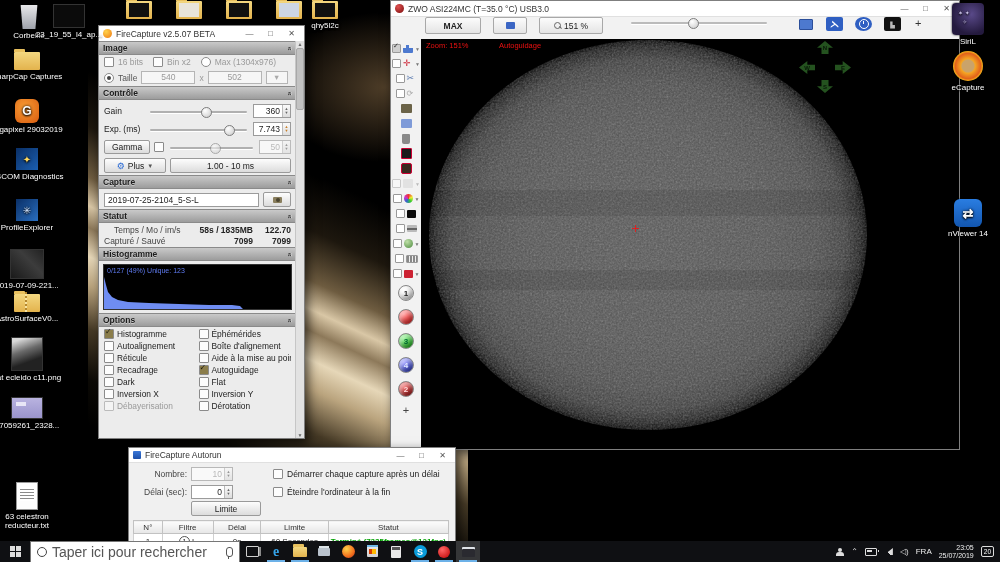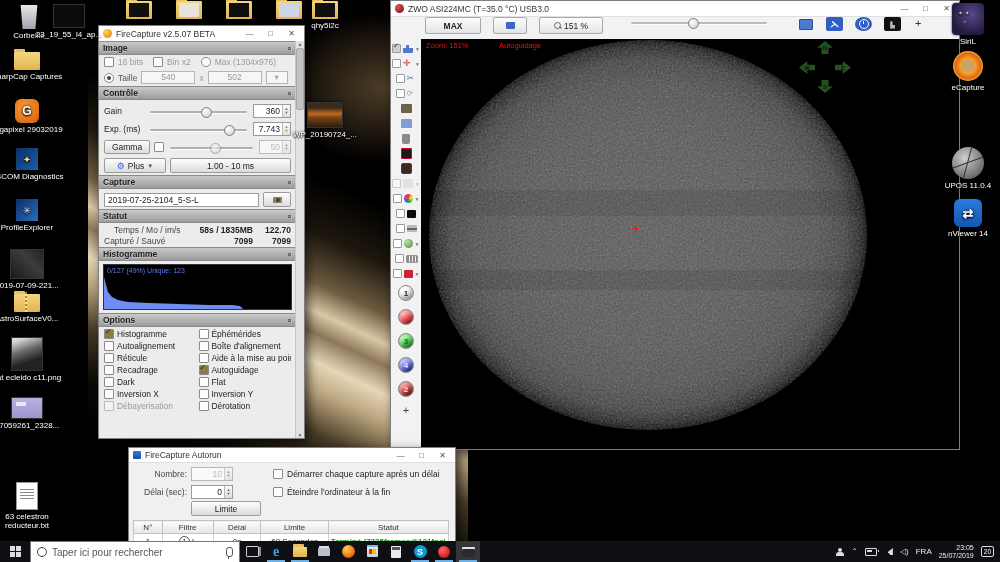--- a/index.html
+++ b/index.html
@@ -91,21 +91,21 @@
   table.ar th{background:linear-gradient(#fcfcfc,#e6e6e6);border:1px solid #c2c2c2;font-weight:normal;color:#333;height:12px;padding:0 2px}
   table.ar td{border:1px solid #d0d0d0;text-align:center;height:14px;padding:0 2px}
   .term{color:#00a000;font-weight:bold;white-space:nowrap}
   .fbadge{display:inline-block;width:9px;height:9px;border:1px solid #555;border-radius:50%;font-size:7px;line-height:9px;text-align:center;margin-right:2px}
 
   
   #taskbar{position:absolute;left:0;top:541px;width:1000px;height:21px;background:#0f1013;display:flex;align-items:stretch;z-index:10;color:#eee}
   #start{width:30px;display:flex;align-items:center;justify-content:center}
   .winlogo{display:grid;grid-template-columns:5px 5px;grid-template-rows:5px 5px;gap:1px}
   .winlogo span{background:#ddd}
-  #searchbox{width:196px;background:#fff;border:1px solid #777;display:flex;align-items:center;gap:5px;padding:10px 6px;color:#555;font-size:10px}
+  #searchbox{width:196px;background:#fff;border:1px solid #777;display:flex;align-items:center;gap:5px;padding:10px 6px;color:#555;font-size:14px}
   .ring{width:8px;height:8px;border:1.5px solid #444;border-radius:50%;flex:none}
   .micb{width:5px;height:8px;border:1px solid #555;border-radius:3px;margin-left:auto;position:relative}
   .micb::after{content:"";position:absolute;left:1px;bottom:-3px;width:1px;height:3px;background:#555}
   .tb-cell{width:24px;display:flex;align-items:center;justify-content:center;position:relative}
   .tb-cell.open::after{content:"";position:absolute;left:3px;right:3px;bottom:0;height:2px;background:#6cb1e8}
   .tb-cell.activewin{background:rgba(255,255,255,.16)}
   #tray{margin-left:auto;display:flex;align-items:center;gap:7px;padding:0 6px;font-size:7.5px}
   .clockbox{text-align:right;font-size:7px;line-height:8px}
 </style>
 </head>
@@ -193,41 +193,30 @@
         <span class="inner" style="background:#cdd6e4"></span>
       </span>
     </div>
   <div class="dicon" style="left:288px;top:1px">
     <span class="fold">
         <span class="inner"></span>
       </span>
     <span>qhy5l2c</span>
   </div>
 
-  <div class="dicon" style="left:288px;top:102px">
-    <span class="thumb" style="width:34px;height:24px;background:linear-gradient(#3a2a1a 20%,#c06a22 45%,#7a4516 60%,#2a1c10)"></span>
-    <span>WP_20190724_...</span>
-  </div>
 
   <div class="dicon" style="left:938px;top:3px;width:60px">
     <span style="width:32px;height:32px;border-radius:4px;background:radial-gradient(circle at 60% 35%,#5a4a8a,#241a3e 70%);box-shadow:0 0 2px #000;position:relative">
         <span style="position:absolute;left:6px;top:6px;color:#cfc6ee;font-size:6px">✶ ✦<br>&nbsp;✧</span>
       </span>
     <span>SiriL</span>
   </div>
   <div class="dicon" style="left:938px;top:51px;width:60px">
     <span style="width:30px;height:30px;border-radius:50%;background:radial-gradient(circle,#caa36a 28%,#f5a623 34%,#e2621b 60%,#f8c11a 72%,rgba(0,0,0,0) 76%);box-shadow:0 0 2px #000"></span>
     <span>eCapture</span>
-  </div>
-  <div class="dicon" style="left:938px;top:147px;width:60px">
-    <span style="width:32px;height:32px;border-radius:50%;background:radial-gradient(circle at 40% 35%,#cfcfcf,#6e6e6e 70%,#333);box-shadow:0 0 2px #000;position:relative">
-        <span style="position:absolute;left:0;top:15px;width:32px;height:1px;background:#333;transform:rotate(-20deg)"></span>
-        <span style="position:absolute;left:15px;top:0;width:1px;height:32px;background:#333;transform:rotate(15deg)"></span>
-      </span>
-    <span>UPOS 11.0.4</span>
   </div>
   <div class="dicon" style="left:938px;top:199px;width:60px">
     <span style="width:28px;height:28px;border-radius:6px;background:linear-gradient(#2a7de1,#1256b0);display:flex;align-items:center;justify-content:center;color:#fff;font-size:13px;font-weight:bold;box-shadow:0 0 2px #000">⇄</span>
     <span>nViewer 14</span>
   </div>
 
   <div class="window" id="fc">
     <div class="titlebar">
       <span style="width:9px;height:9px;border-radius:50%;background:radial-gradient(circle at 35% 30%,#ffd24a,#f07814)"></span>
       <span class="t-title">FireCapture v2.5.07 BETA</span>

